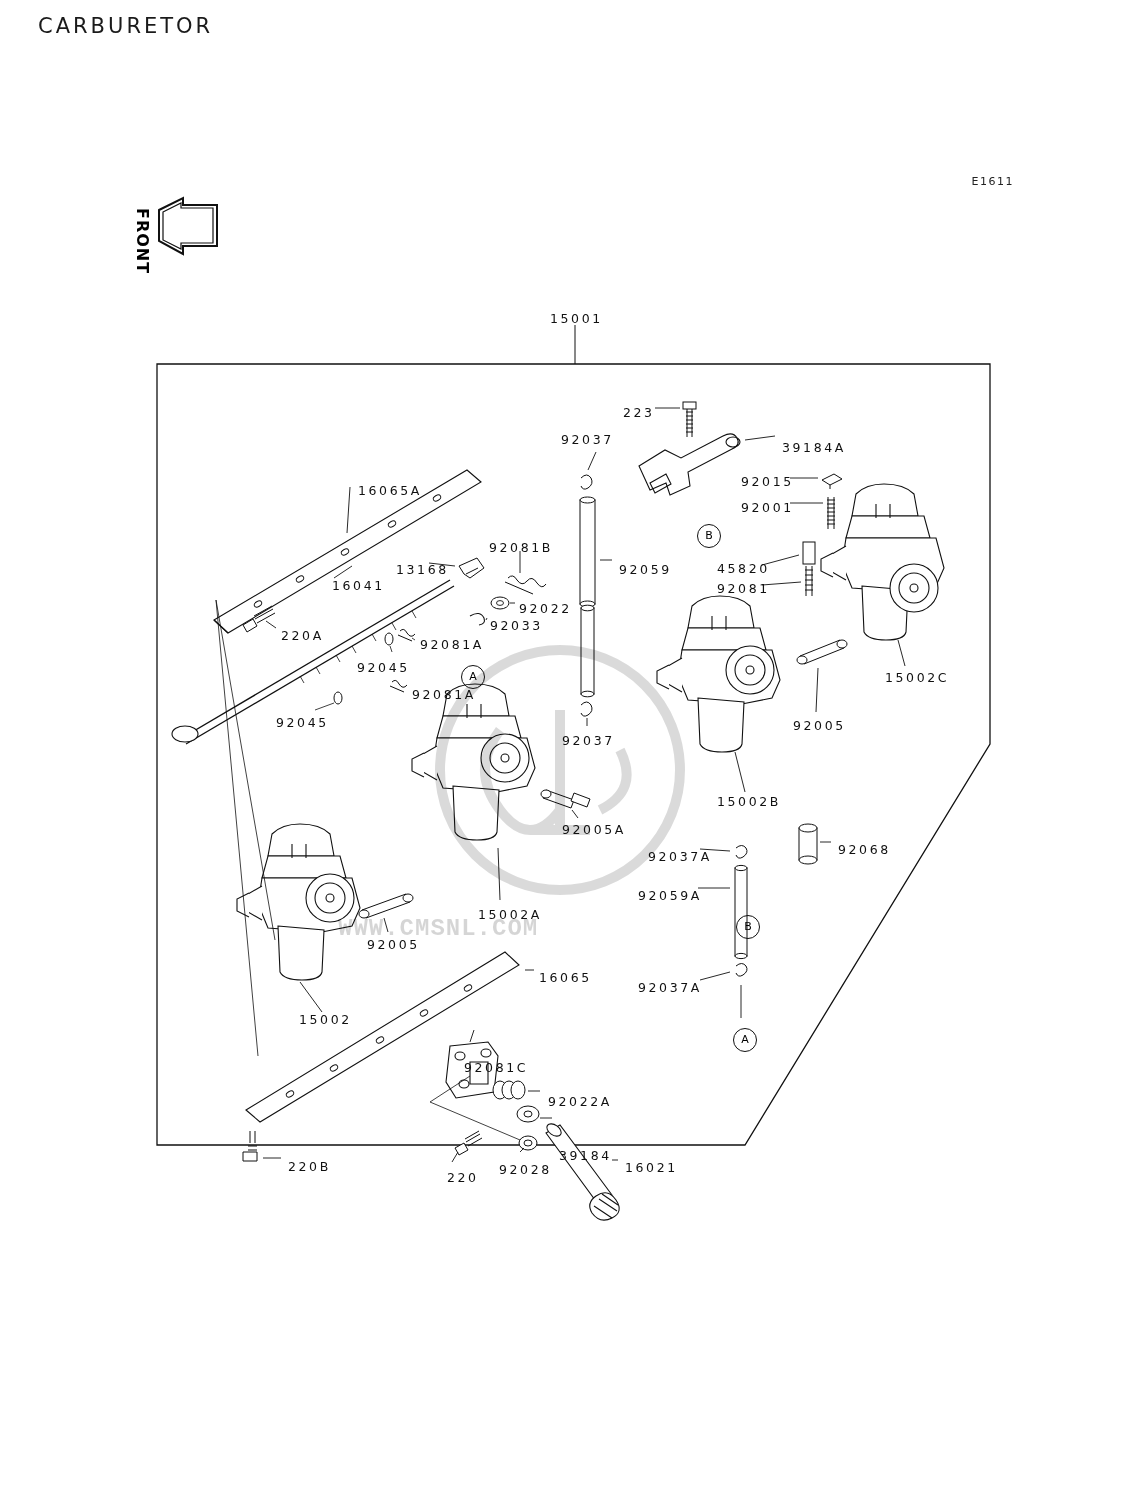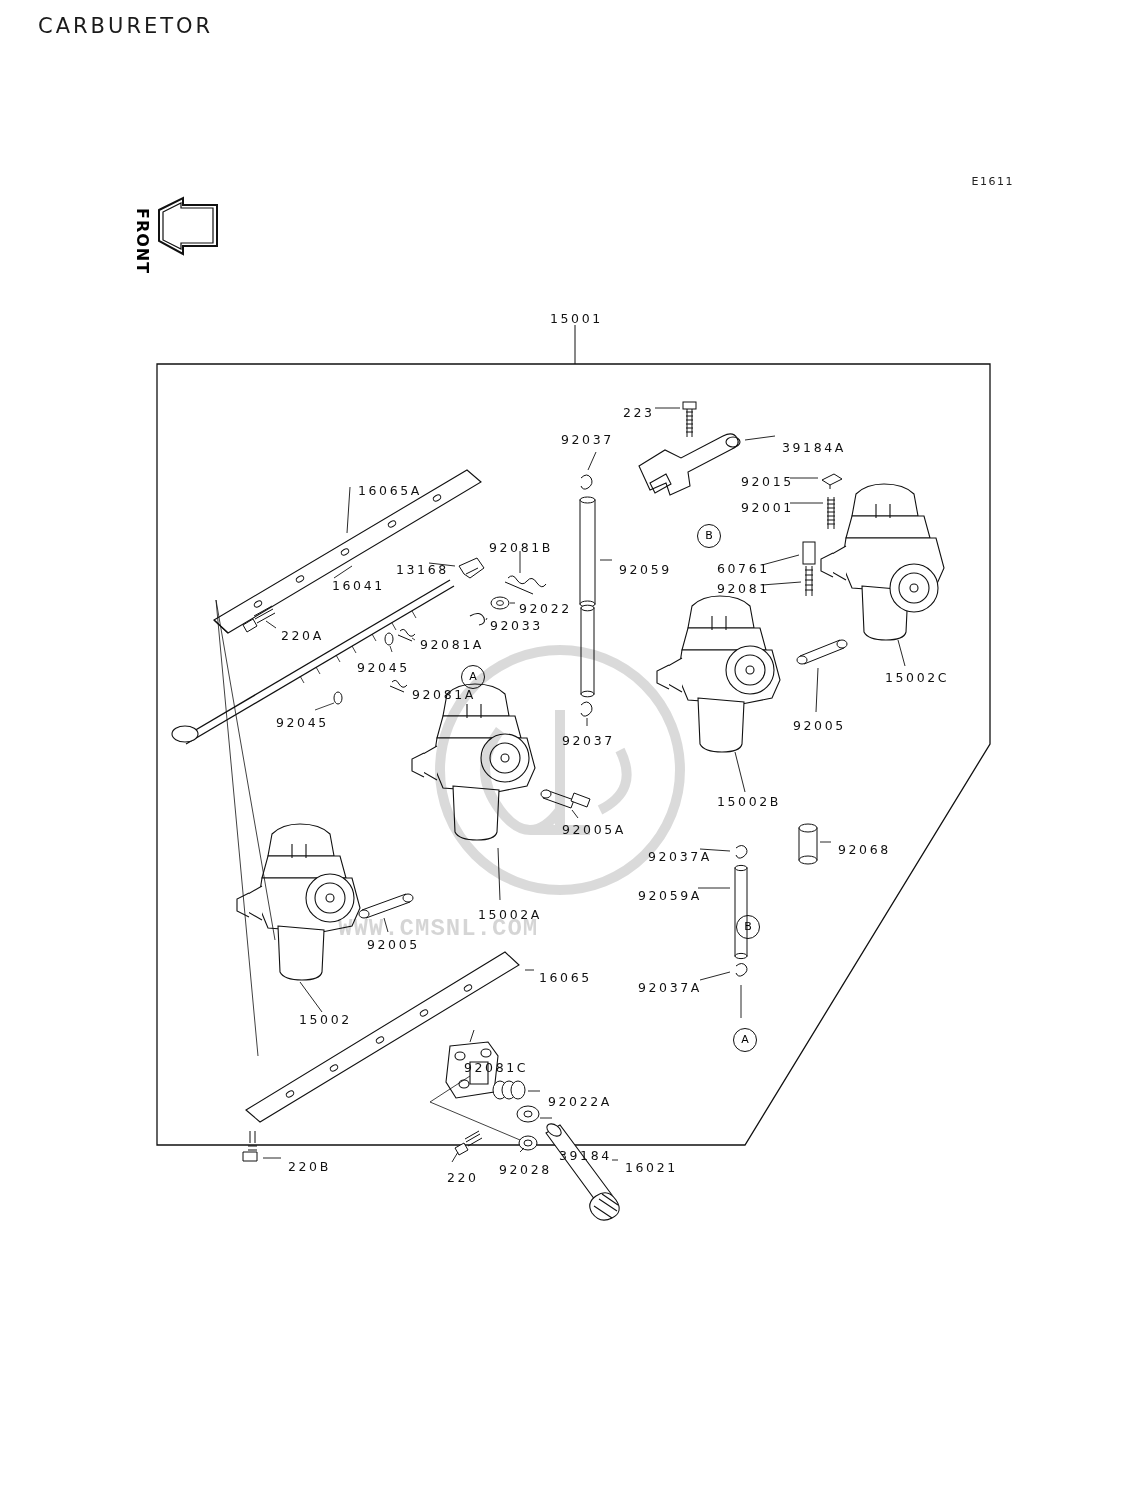--- a/index.html
+++ b/index.html
@@ -442,21 +442,21 @@
       <div class="label" style="left: 623px; top: 405px;">223</div>
       <div class="label" style="left: 782px; top: 440px;">39184A</div>
       <div class="label" style="left: 561px; top: 432px;">92037</div>
       <div class="label" style="left: 741px; top: 474px; text-align: right;">92015</div>
       <div class="label" style="left: 741px; top: 500px;">92001</div>
       <div class="label" style="left: 310px; top: 483px; margin-left: 48px;">16065A</div>
       <div class="label" style="left: 489px; top: 540px;">92081B</div>
       <div class="label" style="left: 396px; top: 562px;">13168</div>
       <div class="label" style="left: 619px; top: 562px;">92059</div>
       <div class="label" style="left: 332px; top: 578px;">16041</div>
-      <div class="label" style="left: 717px; top: 561px;">60761</div>
+      <div class="label" style="left: 717px; top: 561px;">45820</div>
       <div class="label" style="left: 717px; top: 581px;">92081</div>
       <div class="label" style="left: 519px; top: 601px;">92022</div>
       <div class="label" style="left: 490px; top: 618px;">92033</div>
       <div class="label" style="left: 281px; top: 628px;">220A</div>
       <div class="label" style="left: 420px; top: 637px;">92081A</div>
       <div class="label" style="left: 357px; top: 660px;">92045</div>
       <div class="label" style="left: 412px; top: 687px;">92081A</div>
       <div class="label" style="left: 885px; top: 670px;">15002C</div>
       <div class="label" style="left: 793px; top: 718px;">92005</div>
       <div class="label" style="left: 276px; top: 715px;">92045</div>

